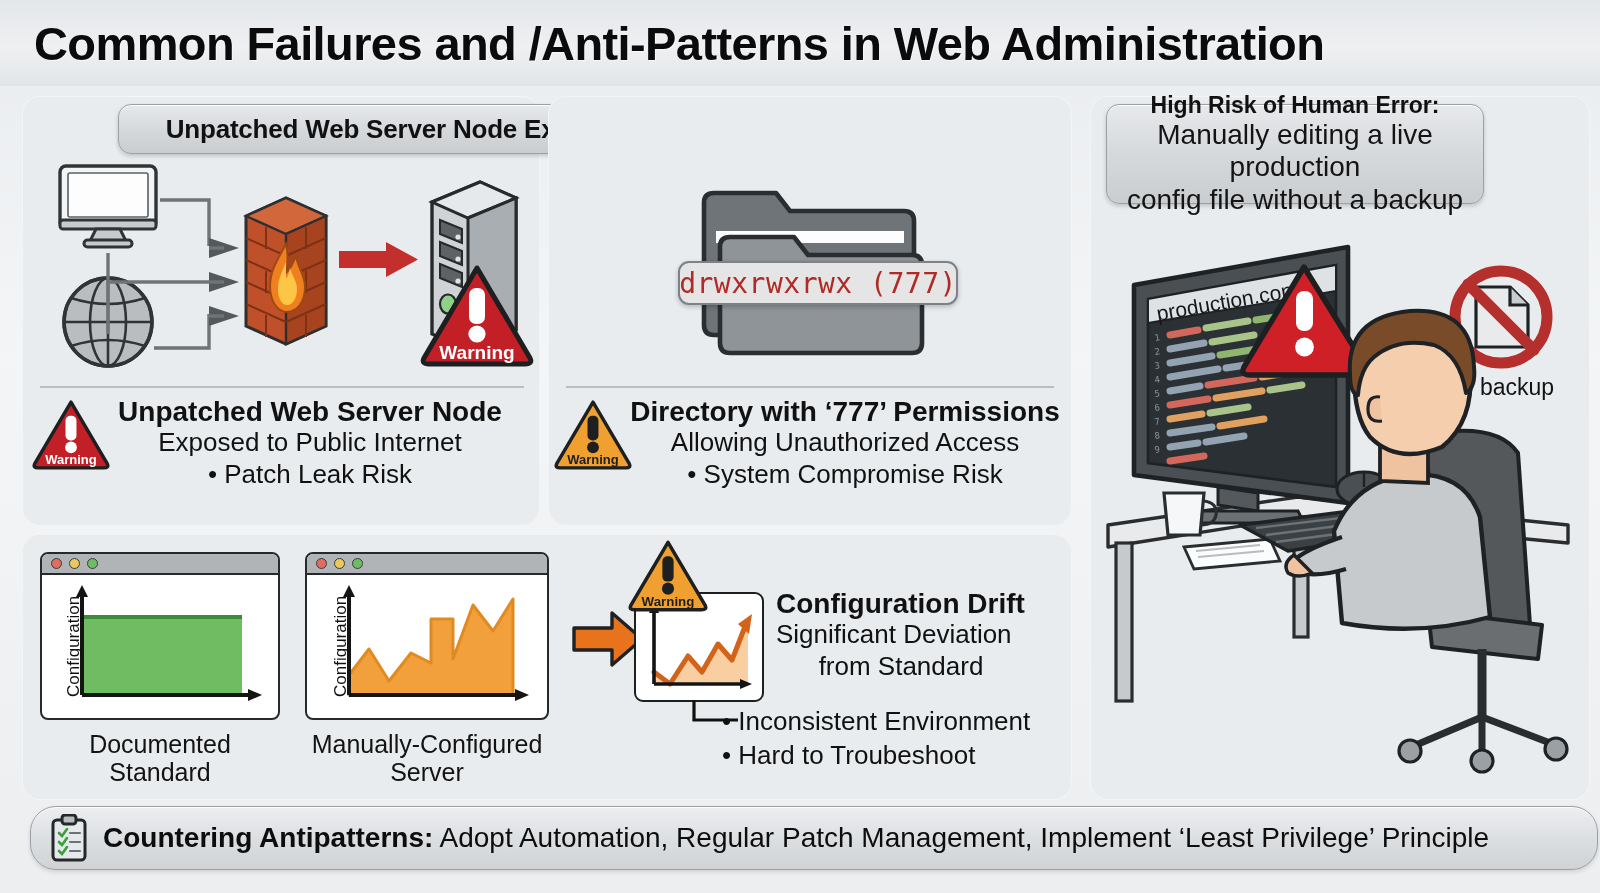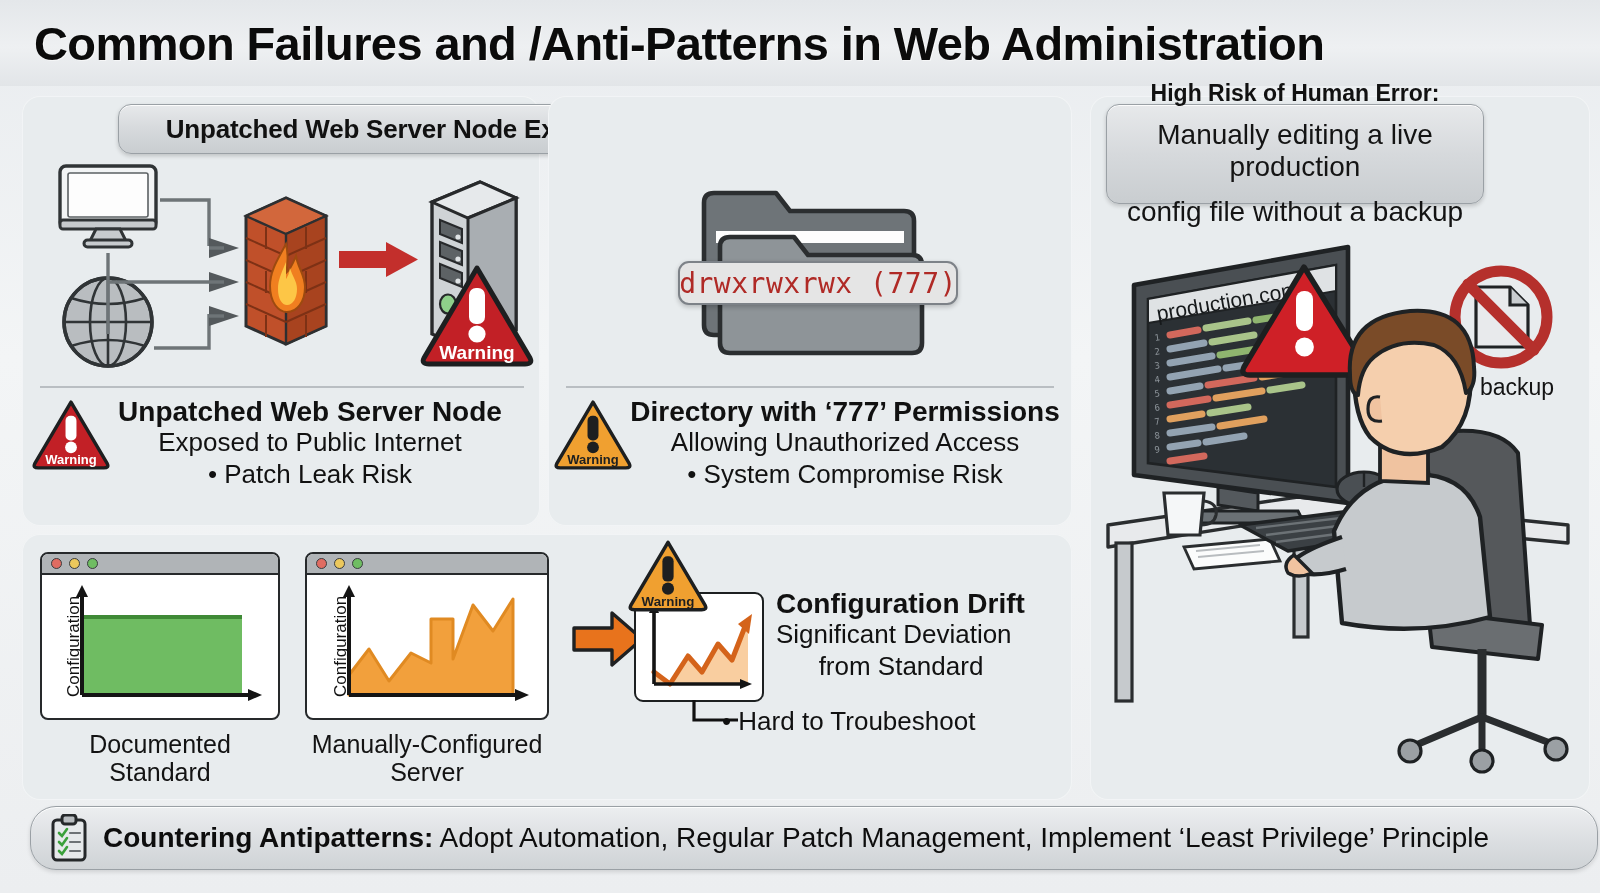--- a/index.html
+++ b/index.html
@@ -39,21 +39,21 @@
     border:1.6px solid #9aa0a5; border-radius:13px;
     box-shadow: 0 2px 4px rgba(0,0,0,.18), inset 0 1px 0 rgba(255,255,255,.85);
     text-align:center;
   }
   #banner-net {
     left:118px; top:104px; width:822px; height:50px;
     font-size:26px; font-weight:700; color:#111; letter-spacing:-0.2px;
   }
   #banner-human {
     left:1106px; top:104px; width:378px; height:100px;
-    flex-direction:column; padding:6px 10px; line-height:1.16;gap:12px;
+    flex-direction:column; padding:6px 10px; line-height:1.16;
   }
   #banner-human .bh1 { font-size:23px; font-weight:700; color:#111; }
   #banner-human .bh2 { font-size:28px; font-weight:400; color:#141414; }
 
   
   .abs { position:absolute; }
   .hr-sep { position:absolute; height:2px; background:#b9bec2; }
 
   
   .warn-tri { position:absolute; display:block; }
@@ -333,20 +333,21 @@
     <div class="cap-h">Configuration Drift</div>
     <div class="cap-s">Significant Deviation</div>
     <div class="cap-s" style="text-align:center; width:250px;">from Standard</div>
   </div>
 
   <svg class="abs" style="left:690px; top:700px;" width="60" height="26" viewBox="0 0 60 26">
     <path d="M4 0 L4 20 L48 20" fill="none" stroke="#111" stroke-width="3.2"></path>
   </svg>
 
   <div class="bullets" style="left:722px; top:705px;">
+    <div>• Inconsistent Environment</div>
     <div>• Hard to Troubeshoot</div>
   </div>
 
   <div class="panel" id="panel-human"></div>
 
   <div class="banner" id="banner-human">
     <span class="bh1">High Risk of Human Error:</span>
     <span class="bh2">Manually editing a live production</span>
     <span class="bh2">config file without a backup</span>
   </div>

